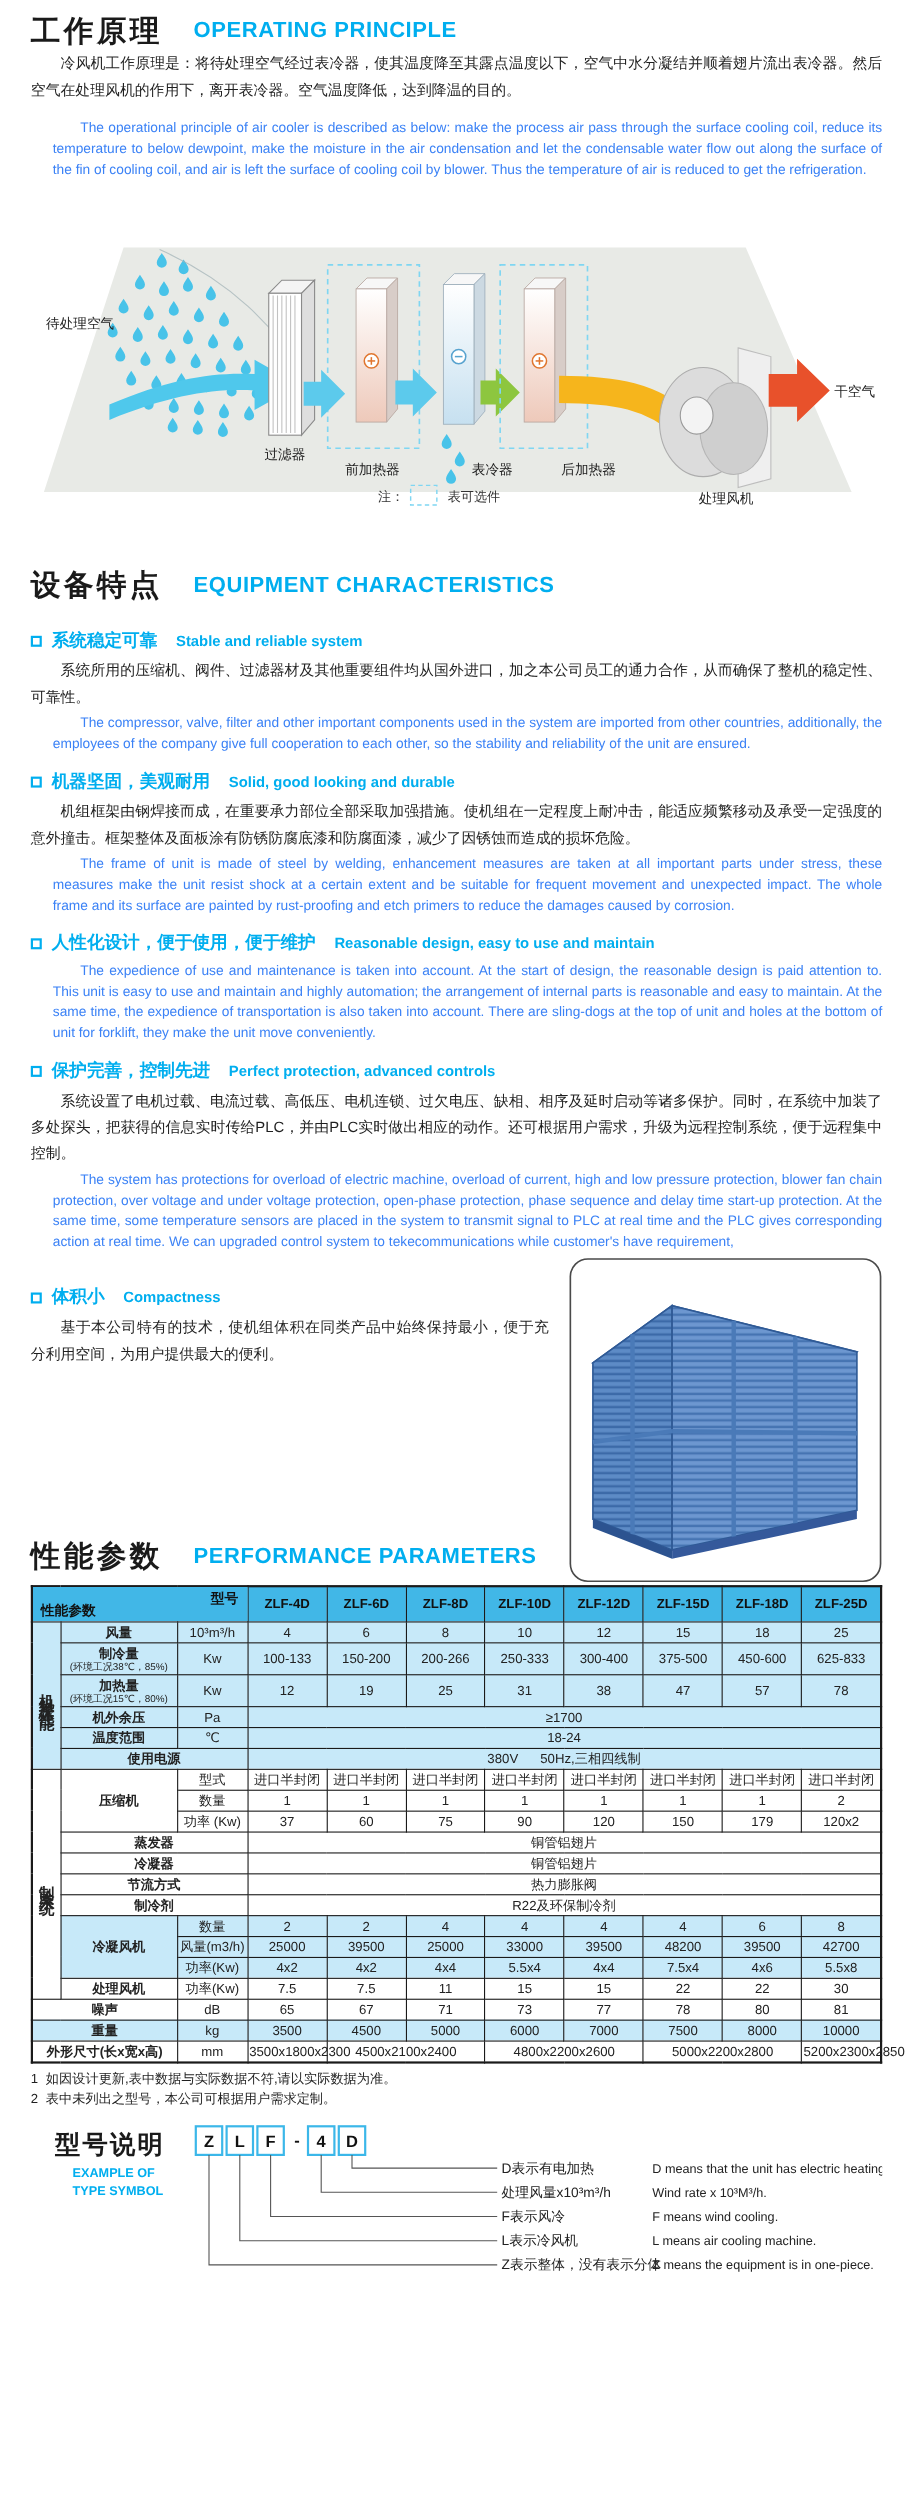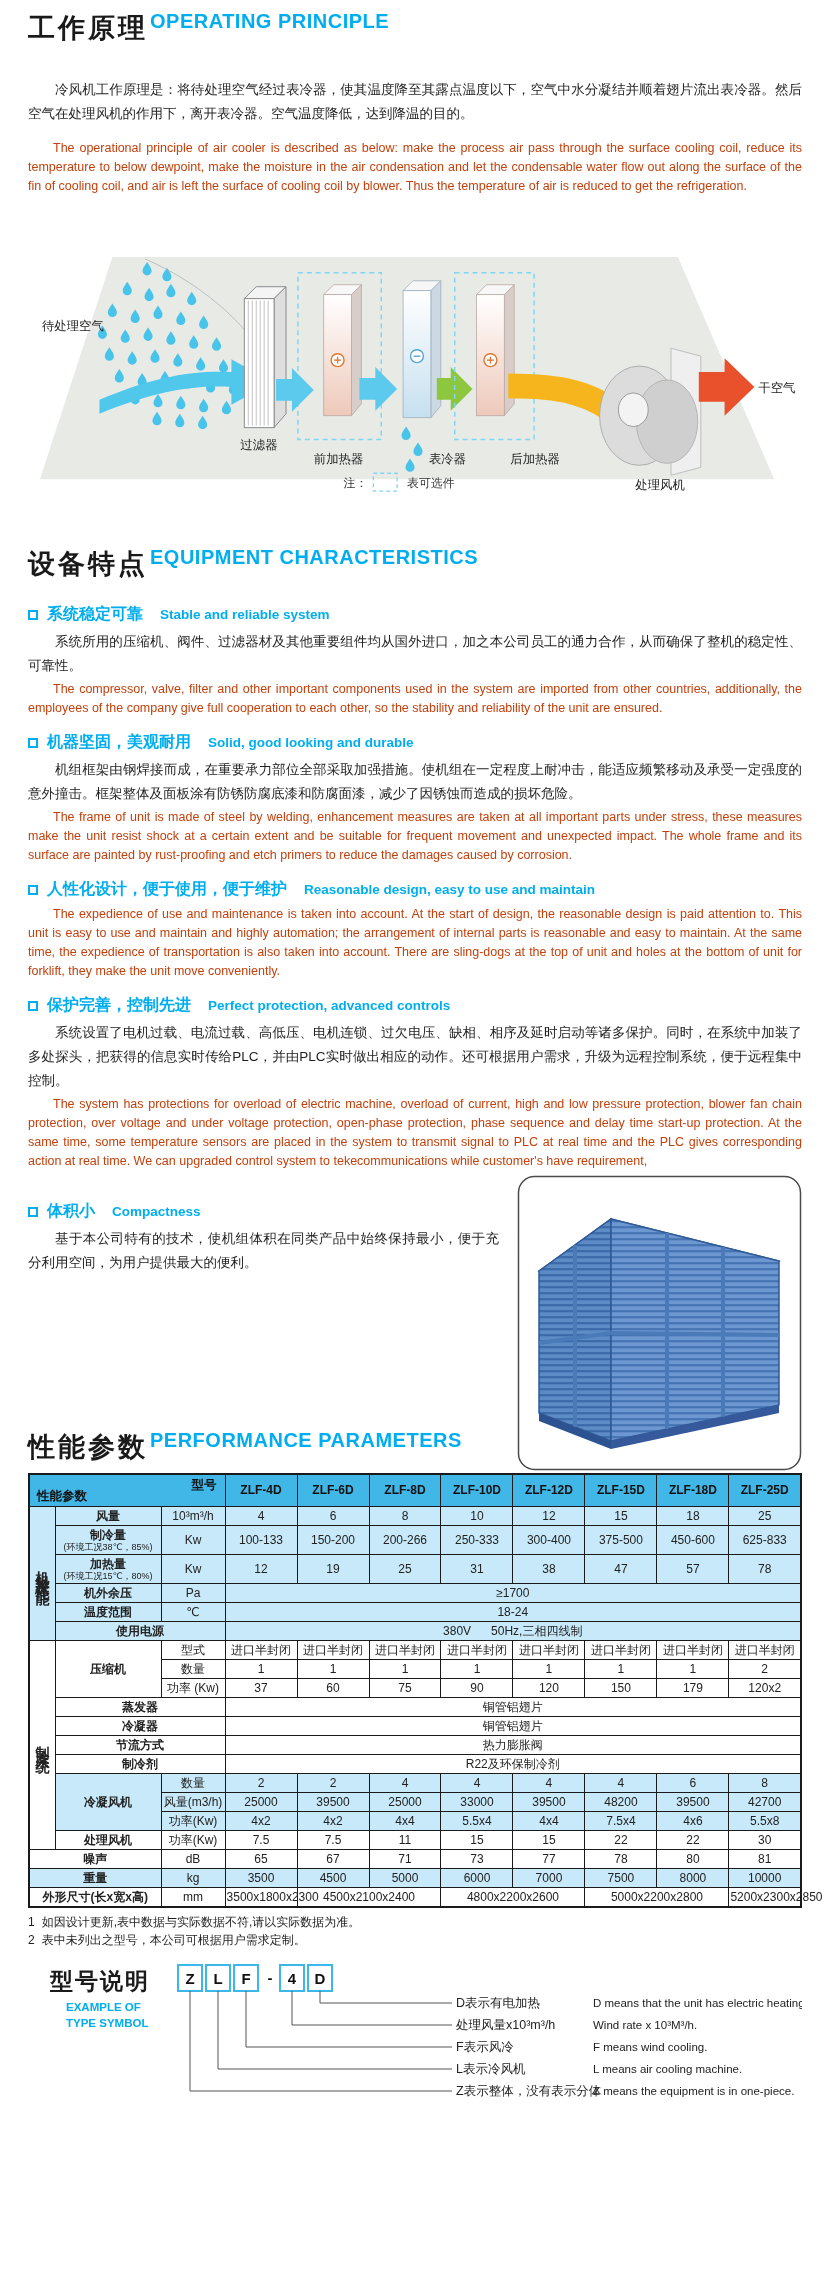--- a/index.html
+++ b/index.html
@@ -1,27 +1,27 @@
 <!DOCTYPE html>
 <html><head>
 <meta charset="utf-8">
 <style>
   * { margin:0; padding:0; box-sizing:border-box; }
   body { background:#ffffff; font-family:"Liberation Sans","DejaVu Sans",sans-serif; color:#222; }
   .page { width:830px; height:2275px; overflow:hidden; background:#fff; padding:10px 28px 0 28px; position:relative; }
 
   
-  .sec-head { display:flex; align-items:flex-start; gap:2px; }
+  .sec-head { display:flex; align-items:center; gap:28px; }
   .sec-head .zh-title { font-size:27px; font-weight:bold; color:#1a1a1a; letter-spacing:3px; }
   .sec-head .en-title { font-size:20px; font-weight:bold; color:#00aeef; letter-spacing:.5px; }
 
   p.zh  { font-size:13.5px; line-height:24px; text-indent:2em; text-align:justify; color:#1f1f1f; }
-  p.enp { font-size:12.5px; line-height:19px; text-indent:2em; text-align:justify; color:#c2410c; }
-
-  .mt34{margin-top:32px;} .mt14{margin-top:13px;}
+  p.enp { font-size:12.5px; line-height:19px; text-indent:2em; text-align:justify; color:#3b82f6;margin-left:20px; }
+
+  .mt34{} .mt14{margin-top:13px;}
 
   
   .diagram { margin-top:42px; width:774px; height:280px; }
 
   
   .feature { margin-top:14px; }
   .f-title { display:flex; align-items:center; gap:9px; margin-bottom:5px; }
   .f-bullet { width:10px; height:10px; border:2px solid #00aeef; display:inline-block; flex:0 0 auto; }
   .f-zh { font-size:16px; font-weight:bold; color:#00aeef; }
   .f-en { font-size:13.5px; font-weight:bold; color:#00aeef; margin-left:8px; }

